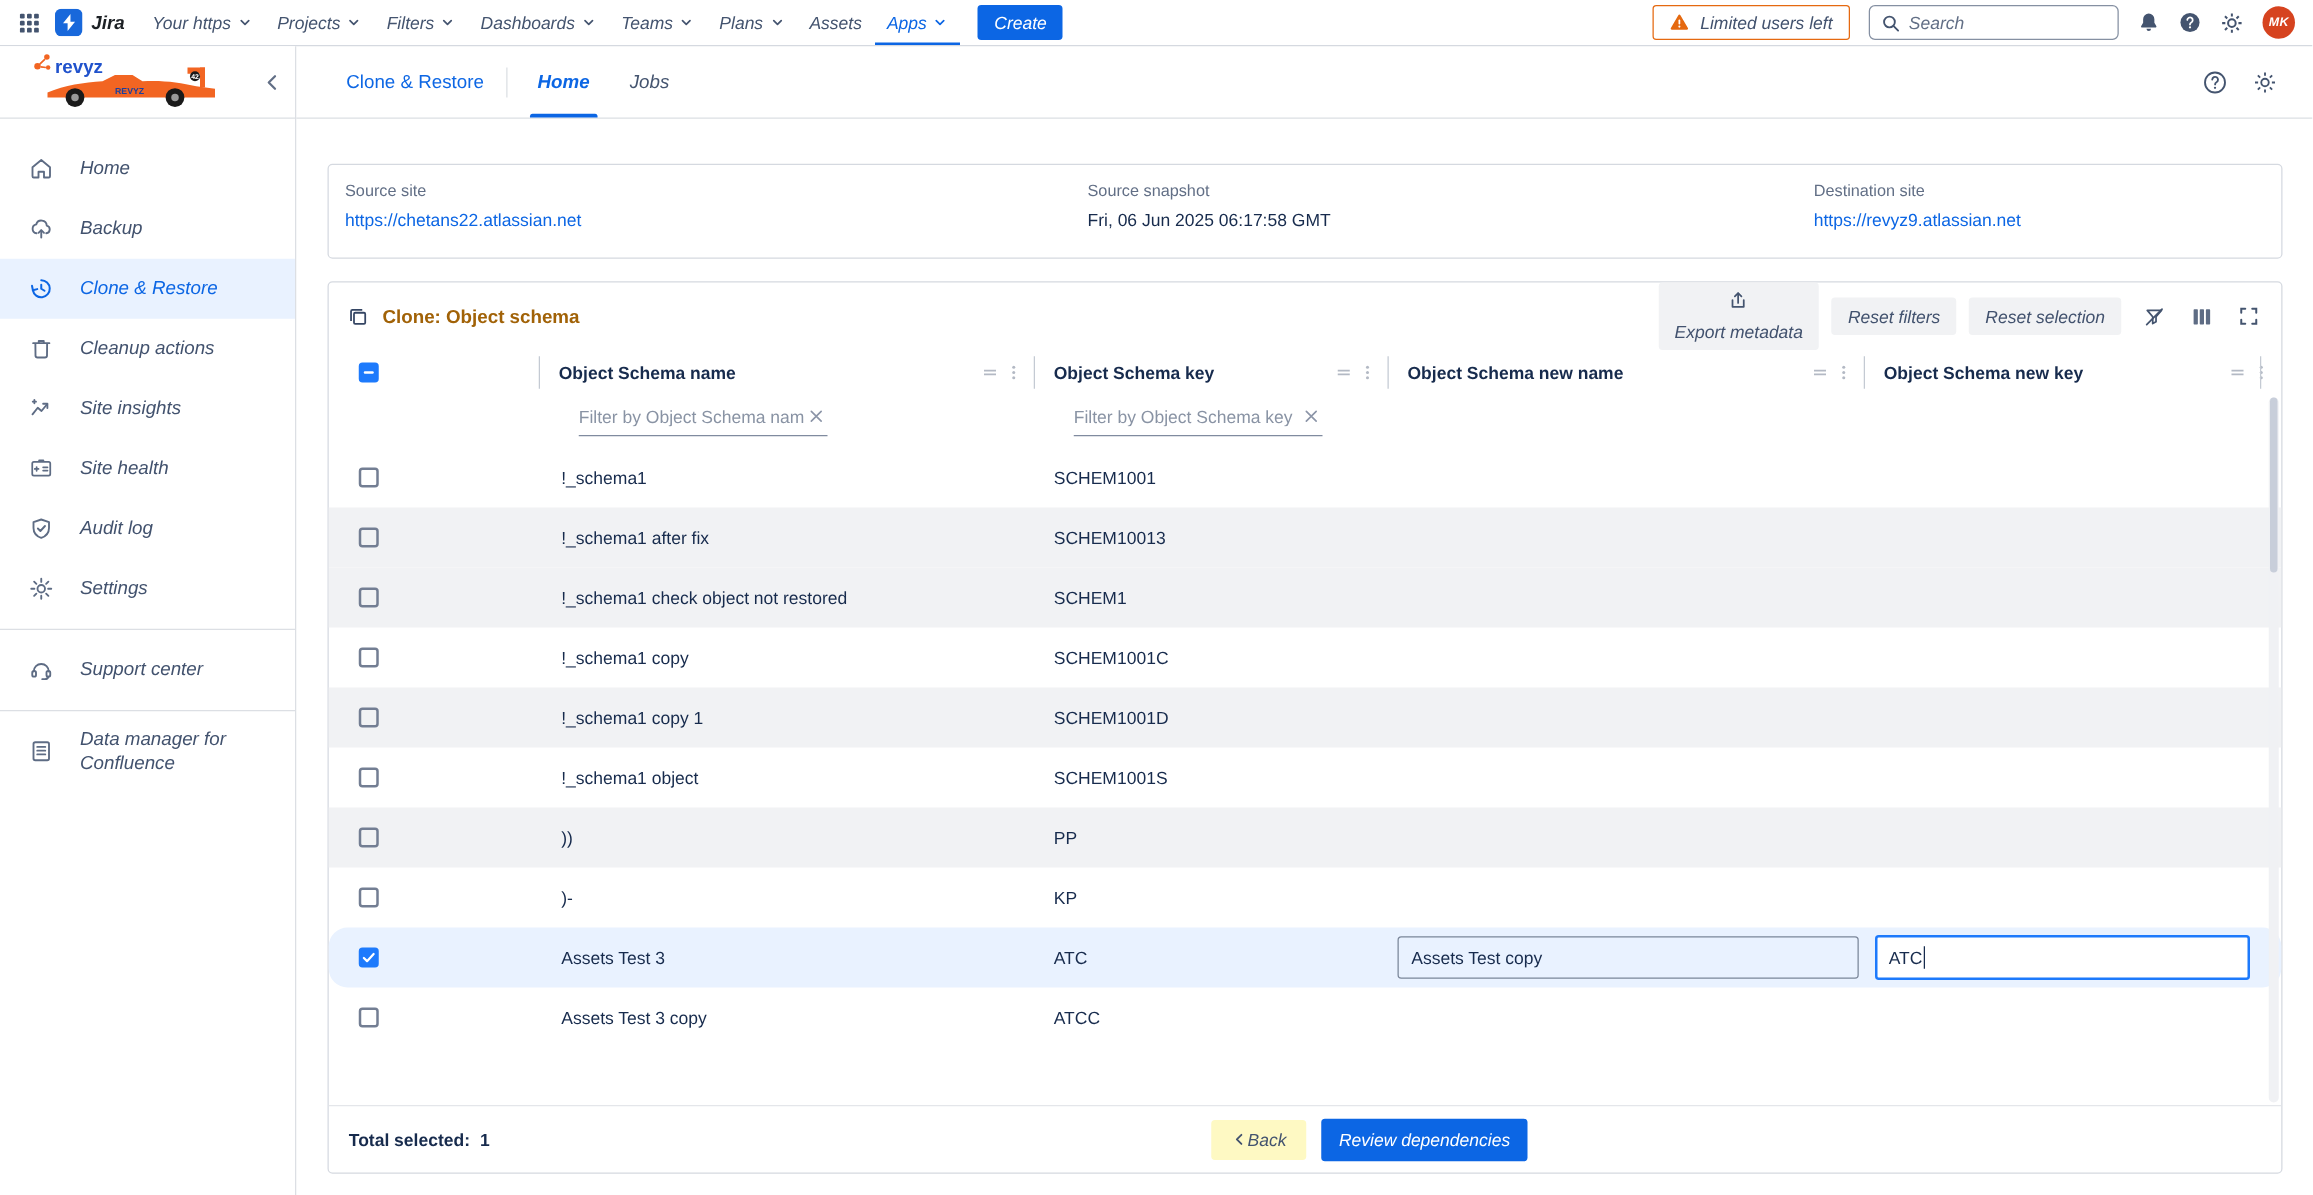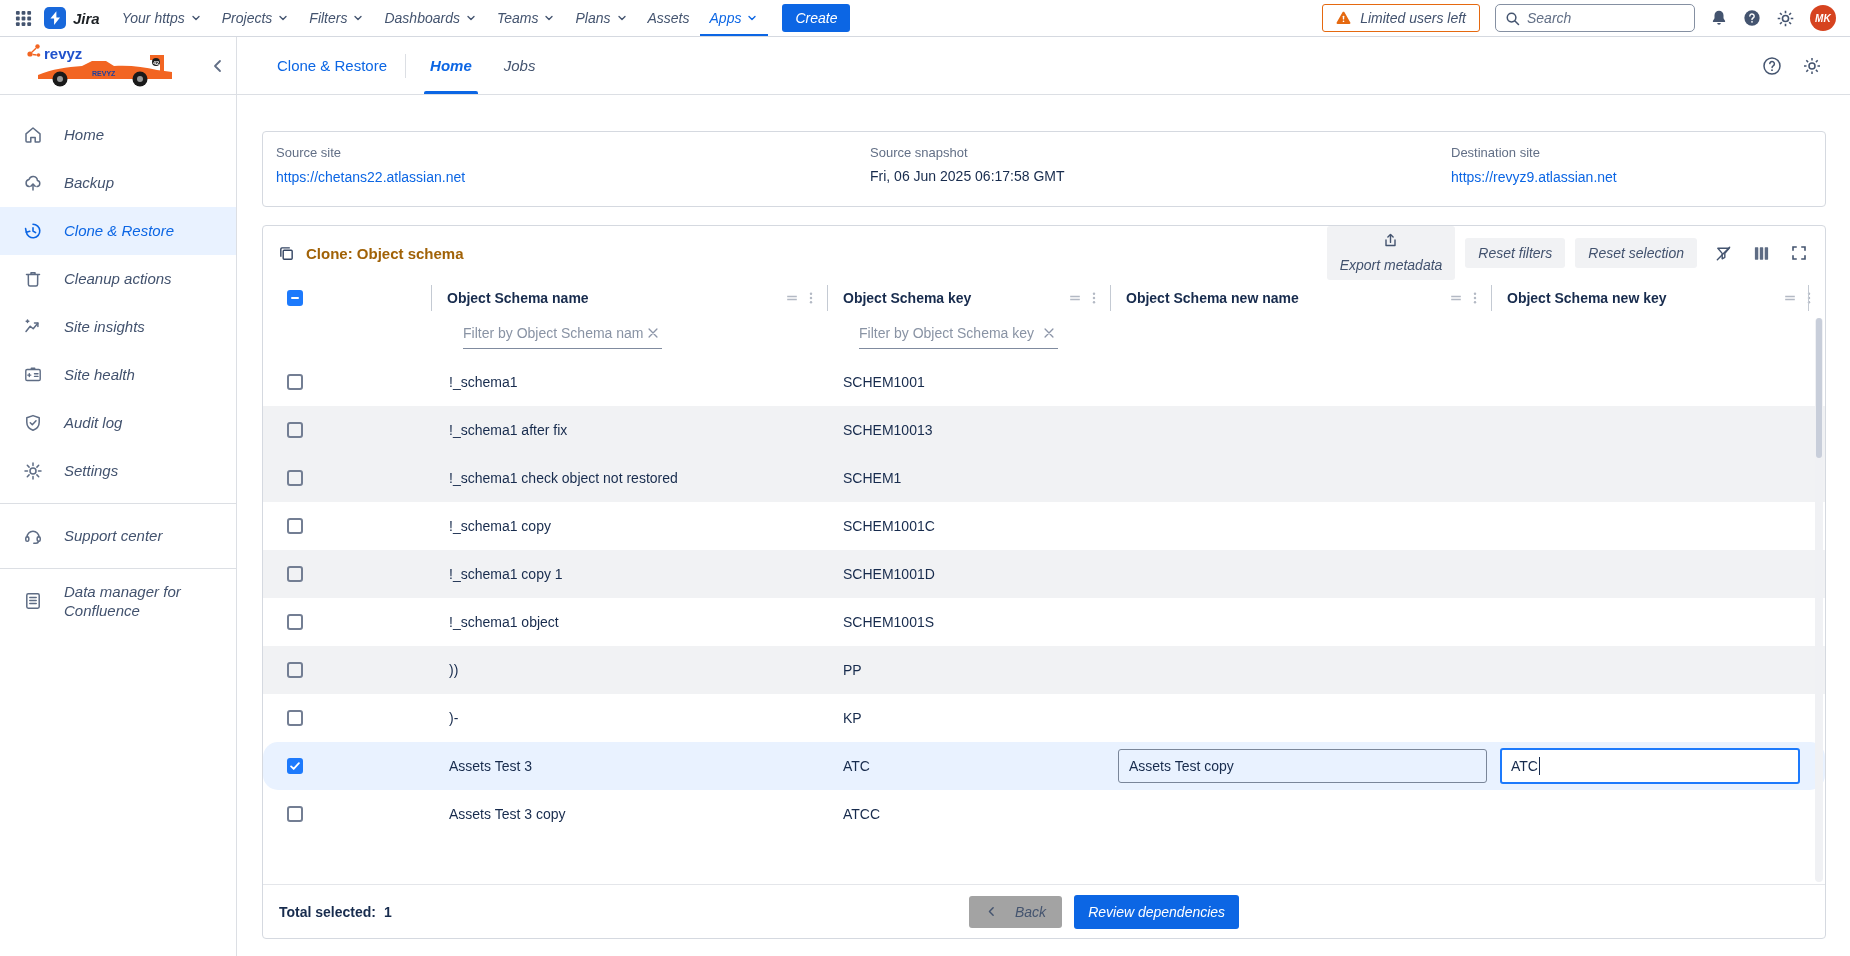--- a/index.html
+++ b/index.html
@@ -95,21 +95,21 @@
 
   .newname-input { width:100%; height:34px; border:1px solid #7A8699; border-radius:3px; background:transparent; font-size:14px; color:#172B4D; padding:0 10px; outline:none; }
   .newkey-box { width:100%; height:36px; border:2px solid #1D7AFC; border-radius:3px; background:#fff; display:flex; align-items:center; padding:0 9px; font-size:14px; color:#172B4D; }
   .caret { width:1.5px; height:18px; background:#172B4D; margin-left:1px; animation:blink 1s steps(1) infinite; }
   @keyframes blink { 50% { opacity:0; } }
 
   .tfoot { margin-top:auto; height:54px; border-top:1px solid #E4E6EA; display:flex; align-items:center; padding:0 16px; position:relative; font-size:14px; flex-shrink:0; }
   .total-lbl, .total-val { font-weight:bold; color:#172B4D; }
   .total-val { margin-left:8px; }
   .foot-buttons { position:absolute; left:706px; display:flex; gap:12px; align-items:center; }
-  .back-btn { display:flex; align-items:center; gap:17px; background:#a3a3a3; border-radius:3px; padding:8px 16px; font-size:14px; color:#44546F; }
+  .back-btn { display:flex; align-items:center; gap:0; background:#fef9c3; border-radius:3px; padding:8px 16px; font-size:14px; color:#44546F; }
   .primary-btn { background:#0C66E4; color:#fff; border-radius:3px; padding:9px 14px; font-size:14px; }
 
   .vscroll { position:absolute; top:92px; right:2px; bottom:56px; width:8px; }
   .vscroll .track { position:absolute; inset:0; background:#F0F1F4; border-radius:4px; }
   .vscroll .thumb { position:absolute; top:0; left:1px; width:6px; height:140px; background:#C8CEDA; border-radius:3px; }
 </style>
 </head>
 <body>
 
 <header class="topbar">

